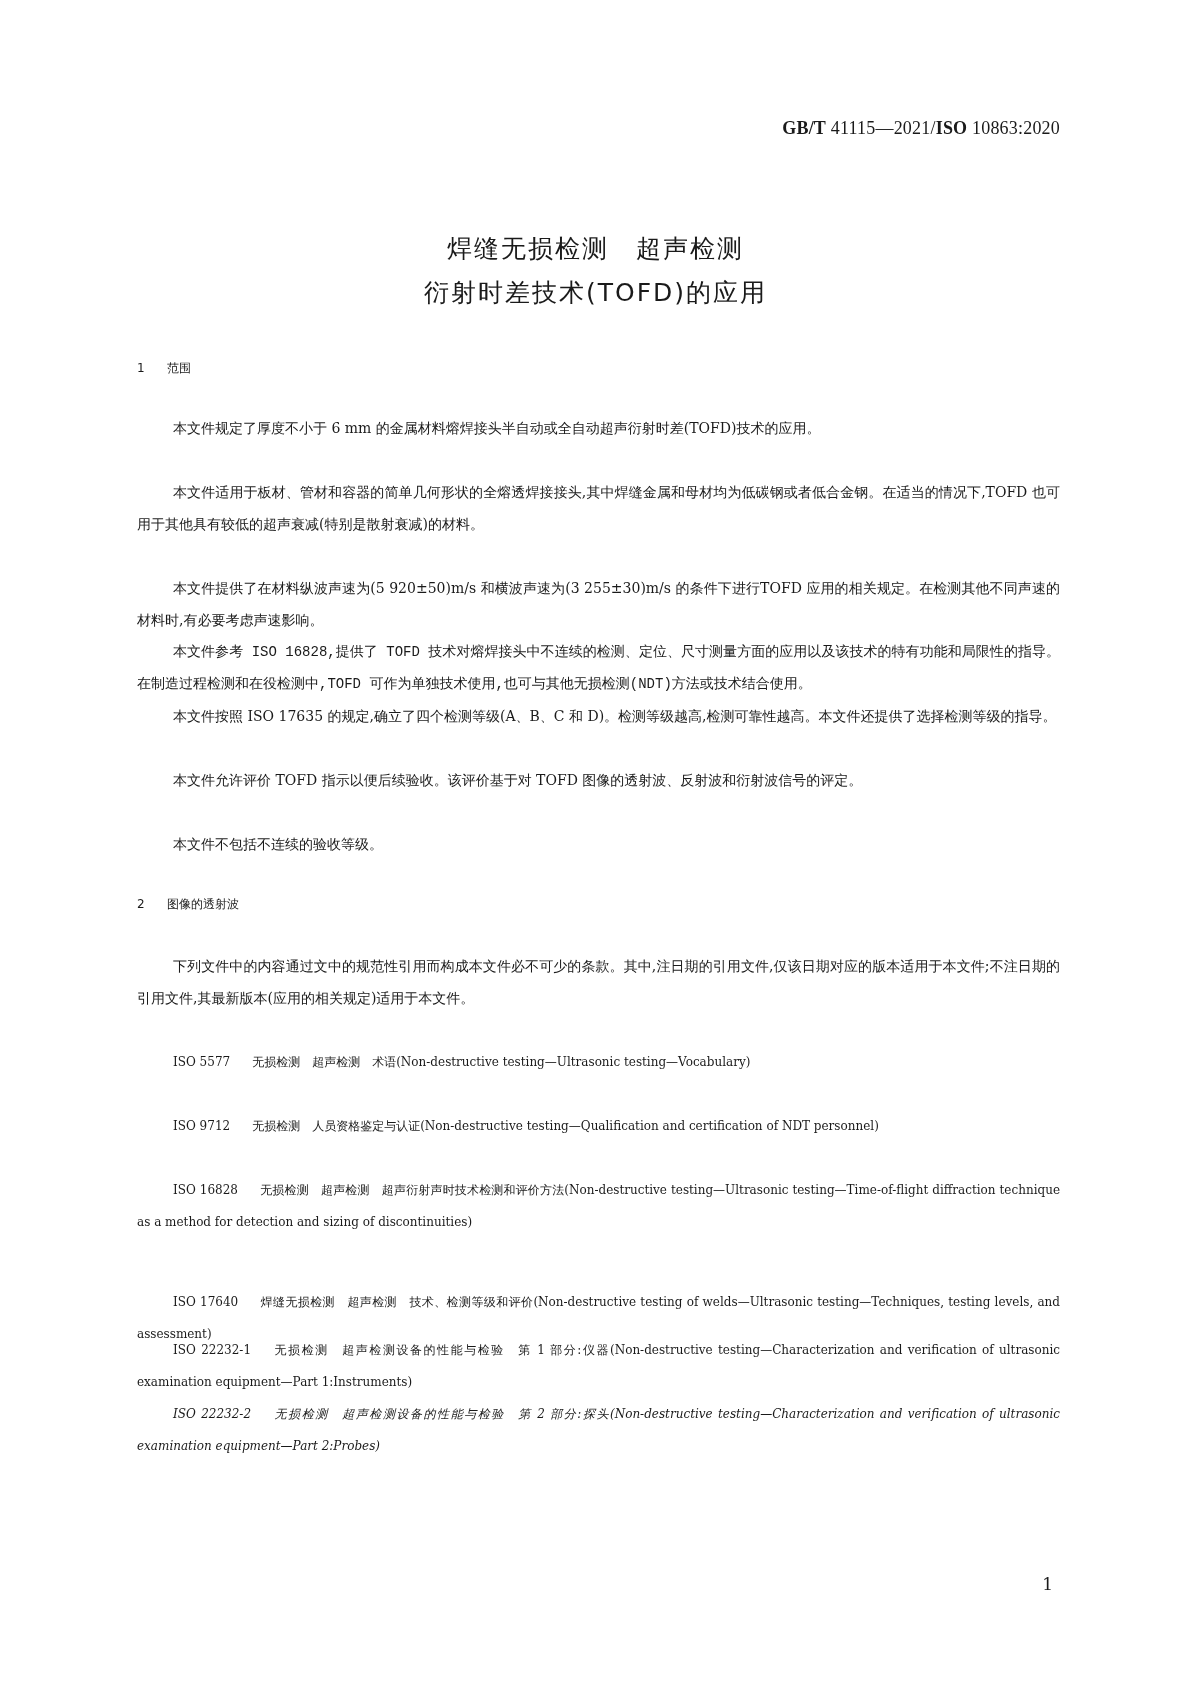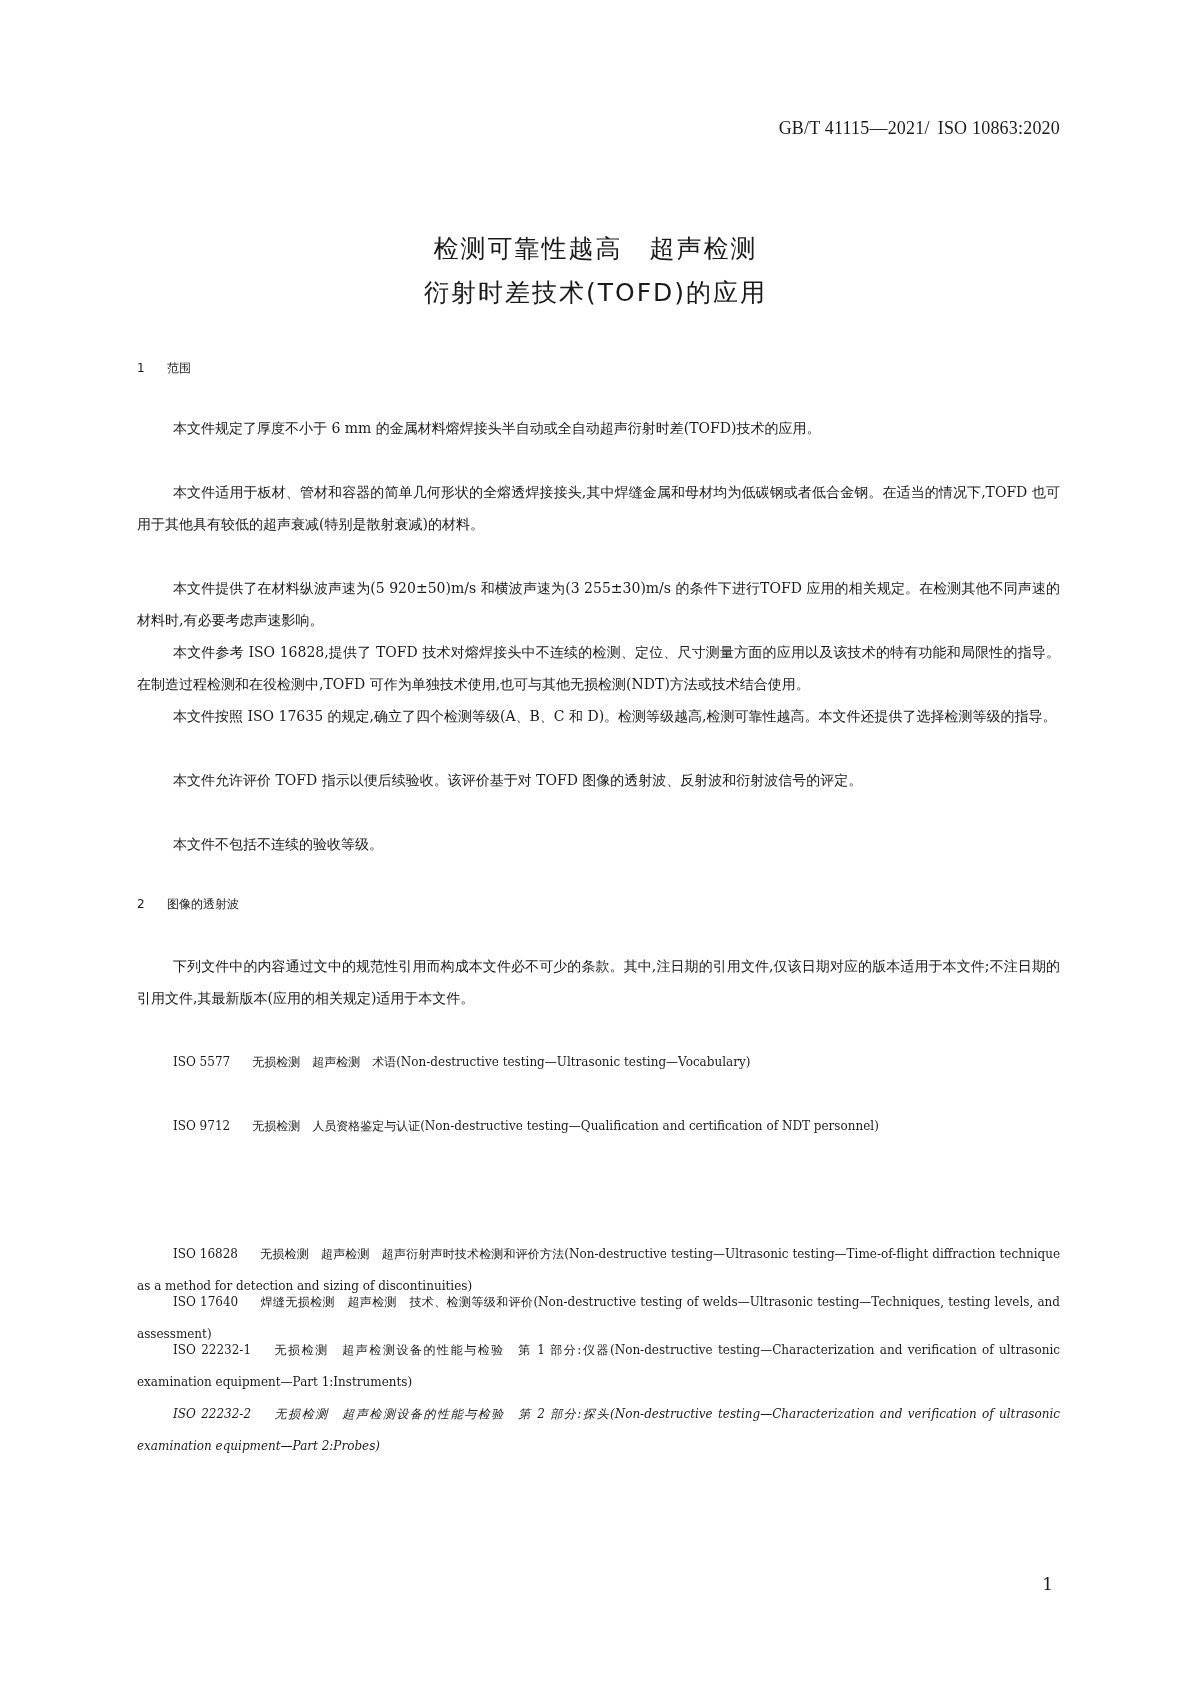--- a/index.html
+++ b/index.html
@@ -1,60 +1,60 @@
 <!DOCTYPE html>
 <html><head>
 <meta charset="utf-8">
 <style>
   html, body { margin: 0; padding: 0; background: #ffffff; }
   body { width: 1191px; height: 1684px; position: relative; overflow: hidden;
          font-family: "DejaVu Serif", "Liberation Serif", serif; color: #1a1a1a; }
   .std-no { position: absolute; top: 118px; right: 131px; font-size: 18px; letter-spacing: 0.2px;
             font-family: "Liberation Serif", "DejaVu Serif", serif; }
-  .std-no b { font-weight: normal; margin-left: 8px; }
+  .std-no b { font-weight: bold; }
   .title { position: absolute; left: 0; width: 1191px; text-align: center; font-size: 25px;
            font-family: "DejaVu Sans", "Liberation Sans", sans-serif; letter-spacing: 2px; }
   .title.t1 { top: 232px; }
   .title.t2 { top: 276px; }
   .sec { position: absolute; left: 137px; font-size: 12px;
          font-family: "DejaVu Sans", "Liberation Sans", sans-serif; }
   .sec .num { display: inline-block; width: 30px; }
   .para { position: absolute; left: 137px; width: 923px; font-size: 14px; line-height: 32px;
           text-align: justify; text-indent: 36px; }
   .ref { position: absolute; left: 137px; width: 923px; font-size: 12px; line-height: 32px;
          text-align: justify; text-indent: 36px; }
   .ref .code { margin-right: 22px; }
   .page-no { position: absolute; top: 1574px; right: 138px; font-size: 17px; }
 </style>
 </head>
 <body>
 
 <div class="std-no"><b>GB/T</b><span> 41115—2021/</span><b>ISO</b><span> 10863:2020</span></div>
 
-<div class="title t1">检测可靠性越高　超声检测</div>
+<div class="title t1">焊缝无损检测　超声检测</div>
 <div class="title t2">衍射时差技术(TOFD)的应用</div>
 
 <div class="sec" style="top:360px;">
   <span class="num">1</span><span>范围</span>
 </div>
 
 <p class="para" style="top:394px; margin:18px 0 0 0;">本文件规定了厚度不小于 6 mm 的金属材料熔焊接头半自动或全自动超声衍射时差(TOFD)技术的应用。</p>
 <p class="para" style="top:458px; margin:18px 0 13px 0;">本文件适用于板材、管材和容器的简单几何形状的全熔透焊接接头,其中焊缝金属和母材均为低碳钢或者低合金钢。在适当的情况下,TOFD 也可用于其他具有较低的超声衰减(特别是散射衰减)的材料。</p>
 <p class="para" style="top:554px; margin:18px 0 0 0;">本文件提供了在材料纵波声速为(5 920±50)m/s 和横波声速为(3 255±30)m/s 的条件下进行TOFD 应用的相关规定。在检测其他不同声速的材料时,有必要考虑声速影响。</p>
-<p class="para" style="top:618px; margin:18px 0 0 0;">本文件参考 ISO 16828,提供了 TOFD 技术对熔焊接头中不连续的检测、定位、尺寸测量方面的应用以及该技术的特有功能和局限性的指导。在制造过程检测和在役检测中,TOFD 可作为单独技术使用,也可与其他无损检测(NDT)方法或技术结合使用。</p>
+<p class="para" style="top:618px; margin:18px 0 0 0;font-family:Liberation Mono, monospace;">本文件参考 ISO 16828,提供了 TOFD 技术对熔焊接头中不连续的检测、定位、尺寸测量方面的应用以及该技术的特有功能和局限性的指导。在制造过程检测和在役检测中,TOFD 可作为单独技术使用,也可与其他无损检测(NDT)方法或技术结合使用。</p>
 <p class="para" style="top:682px; margin:18px 0 0 0;">本文件按照 ISO 17635 的规定,确立了四个检测等级(A、B、C 和 D)。检测等级越高,检测可靠性越高。本文件还提供了选择检测等级的指导。</p>
 <p class="para" style="top:746px; margin:18px 0 0 0;">本文件允许评价 TOFD 指示以便后续验收。该评价基于对 TOFD 图像的透射波、反射波和衍射波信号的评定。</p>
 <p class="para" style="top:810px; margin:18px 0 0 0;">本文件不包括不连续的验收等级。</p>
 
 <div class="sec" style="top:896px;">
   <span class="num">2</span><span>图像的透射波</span>
 </div>
 
 <p class="para" style="top:932px; margin:18px 0 0 0;">下列文件中的内容通过文中的规范性引用而构成本文件必不可少的条款。其中,注日期的引用文件,仅该日期对应的版本适用于本文件;不注日期的引用文件,其最新版本(应用的相关规定)适用于本文件。</p>
 
 <p class="ref" style="top:1028px; margin:18px 0 0 0;"><span class="code">ISO 5577</span><span>无损检测　超声检测　术语(Non-destructive testing—Ultrasonic testing—Vocabulary)</span></p>
 <p class="ref" style="top:1092px; margin:18px 0 0 0;"><span class="code">ISO 9712</span><span>无损检测　人员资格鉴定与认证(Non-destructive testing—Qualification and certification of NDT personnel)</span></p>
-<p class="ref" style="top:1220px; margin:18px 0 0 0;"><span class="code">ISO 16828</span><span>无损检测　超声检测　超声衍射声时技术检测和评价方法(Non-destructive testing—Ultrasonic testing—Time-of-flight diffraction technique as a method for detection and sizing of discontinuities)</span></p>
+<p class="ref" style="top:1156px; margin:18px 0 0 0;"><span class="code">ISO 16828</span><span>无损检测　超声检测　超声衍射声时技术检测和评价方法(Non-destructive testing—Ultrasonic testing—Time-of-flight diffraction technique as a method for detection and sizing of discontinuities)</span></p>
 <p class="ref" style="top:1252px; margin:34px 0 0 0;"><span class="code">ISO 17640</span><span>焊缝无损检测　超声检测　技术、检测等级和评价(Non-destructive testing of welds—Ultrasonic testing—Techniques, testing levels, and assessment)</span></p>
 <p class="ref" style="top:1316px; margin:18px 0 0 0;"><span class="code">ISO 22232-1</span><span>无损检测　超声检测设备的性能与检验　第 1 部分:仪器(Non-destructive testing—Characterization and verification of ultrasonic examination equipment—Part 1:Instruments)</span></p>
 <p class="ref" style="top:1380px; margin:18px 0 0 0;font-style:italic;"><span class="code">ISO 22232-2</span><span>无损检测　超声检测设备的性能与检验　第 2 部分:探头(Non-destructive testing—Characterization and verification of ultrasonic examination equipment—Part 2:Probes)</span></p>
 
 <div class="page-no">1</div>
 
 </body></html>

